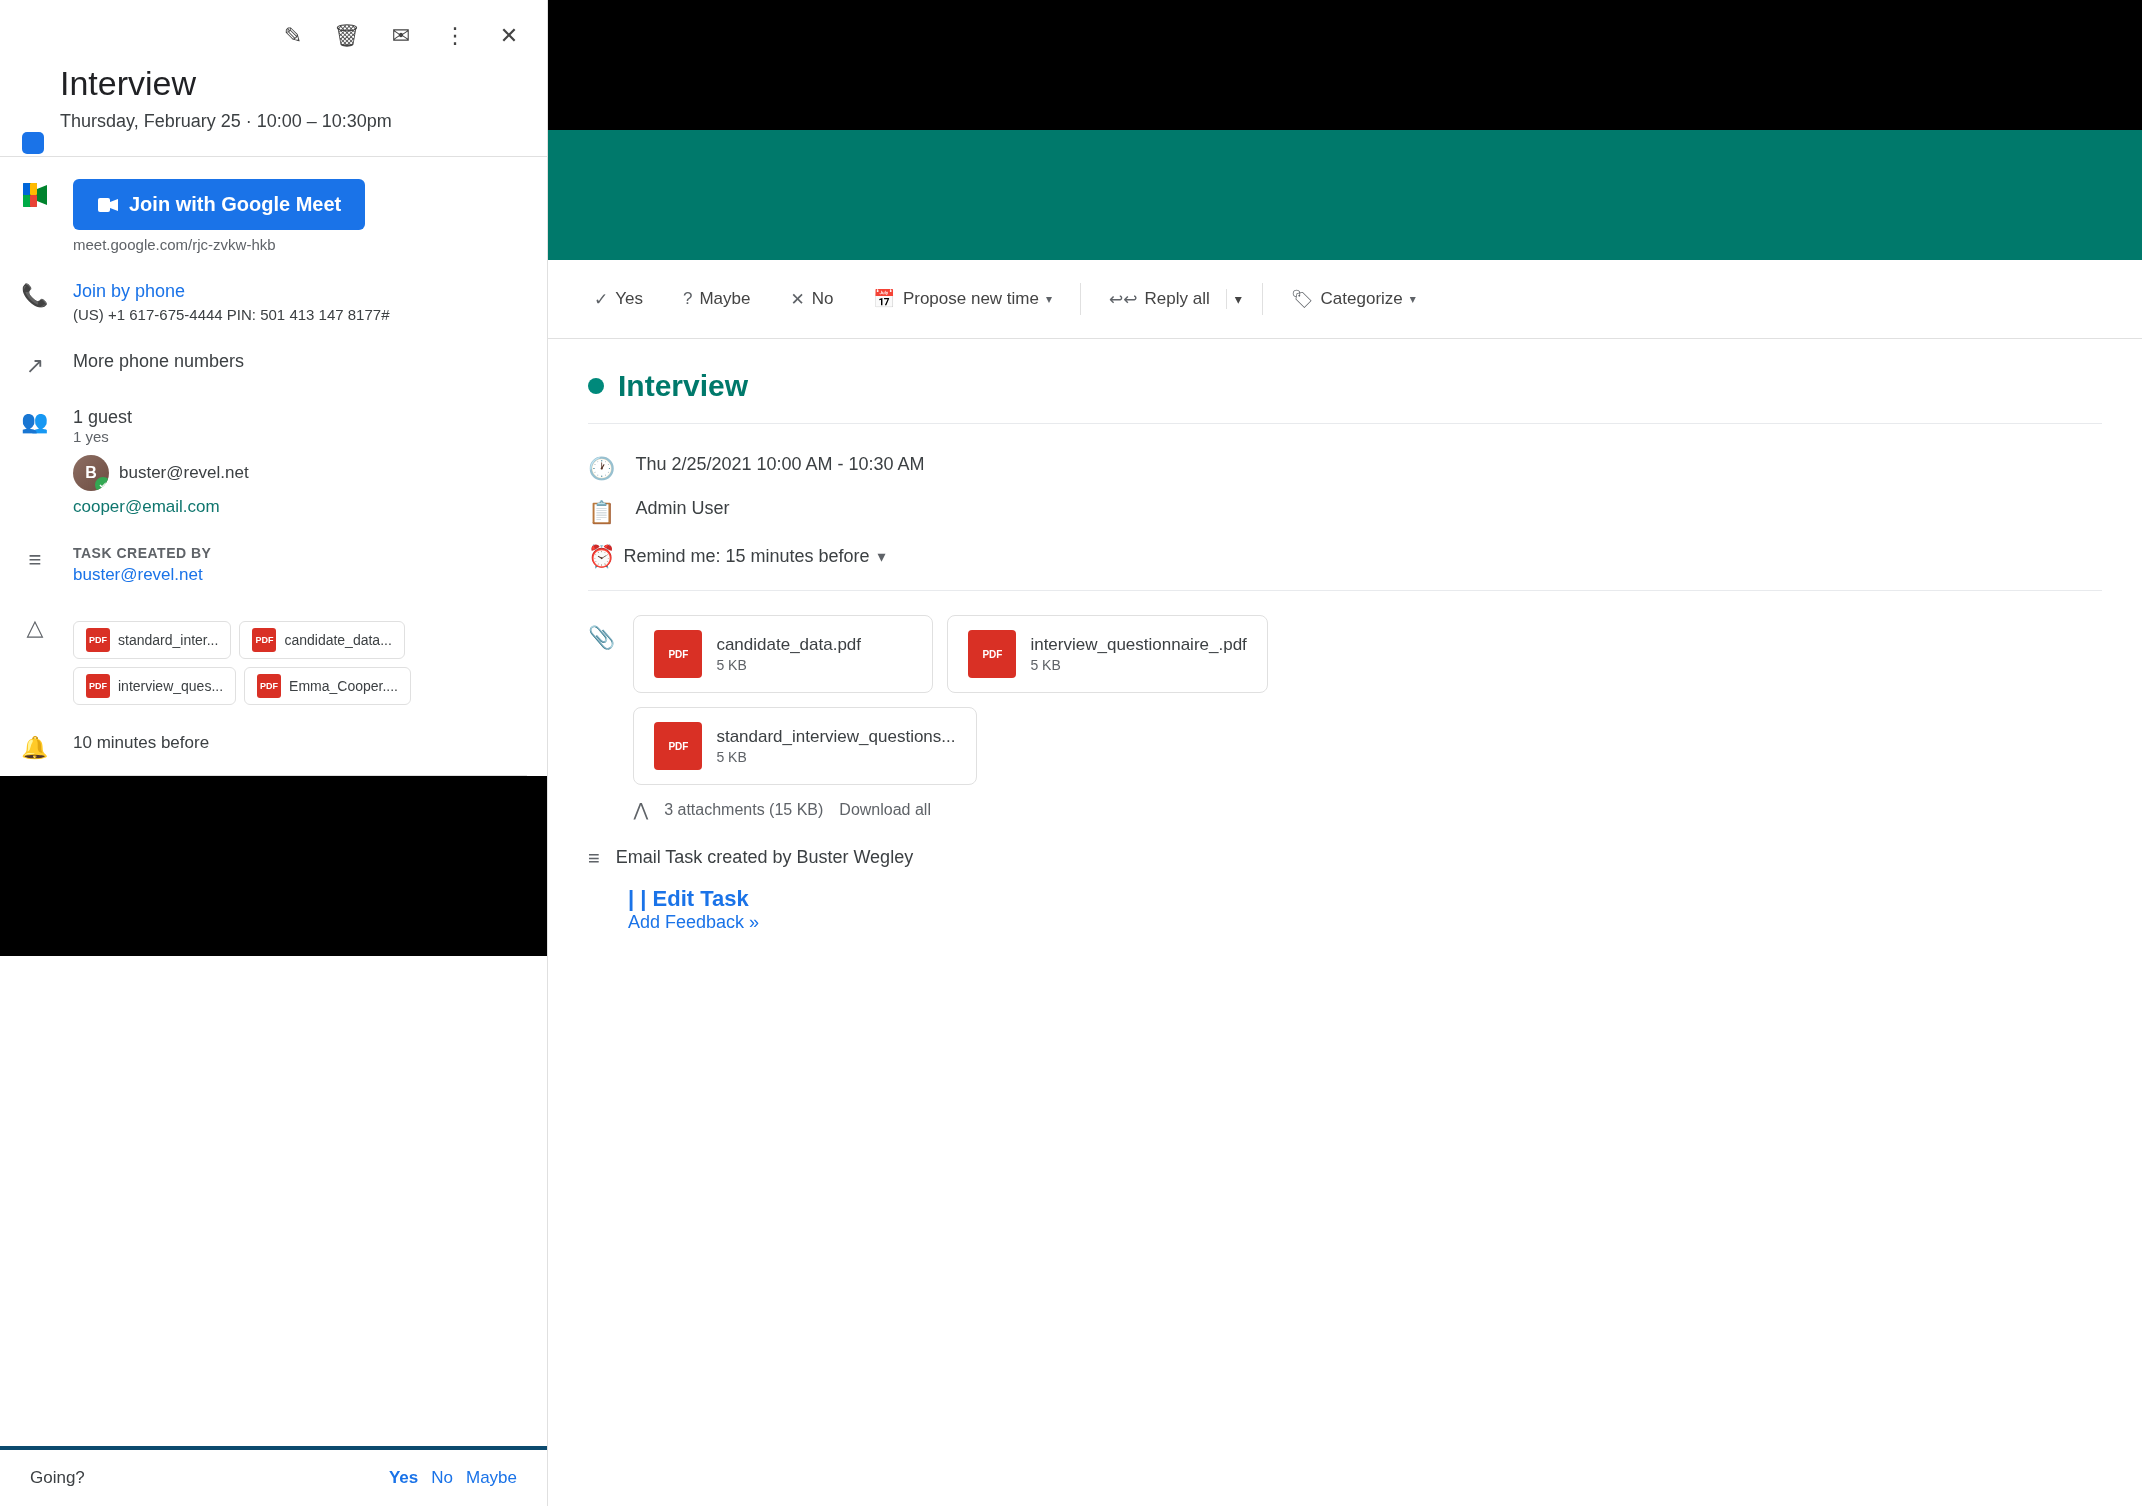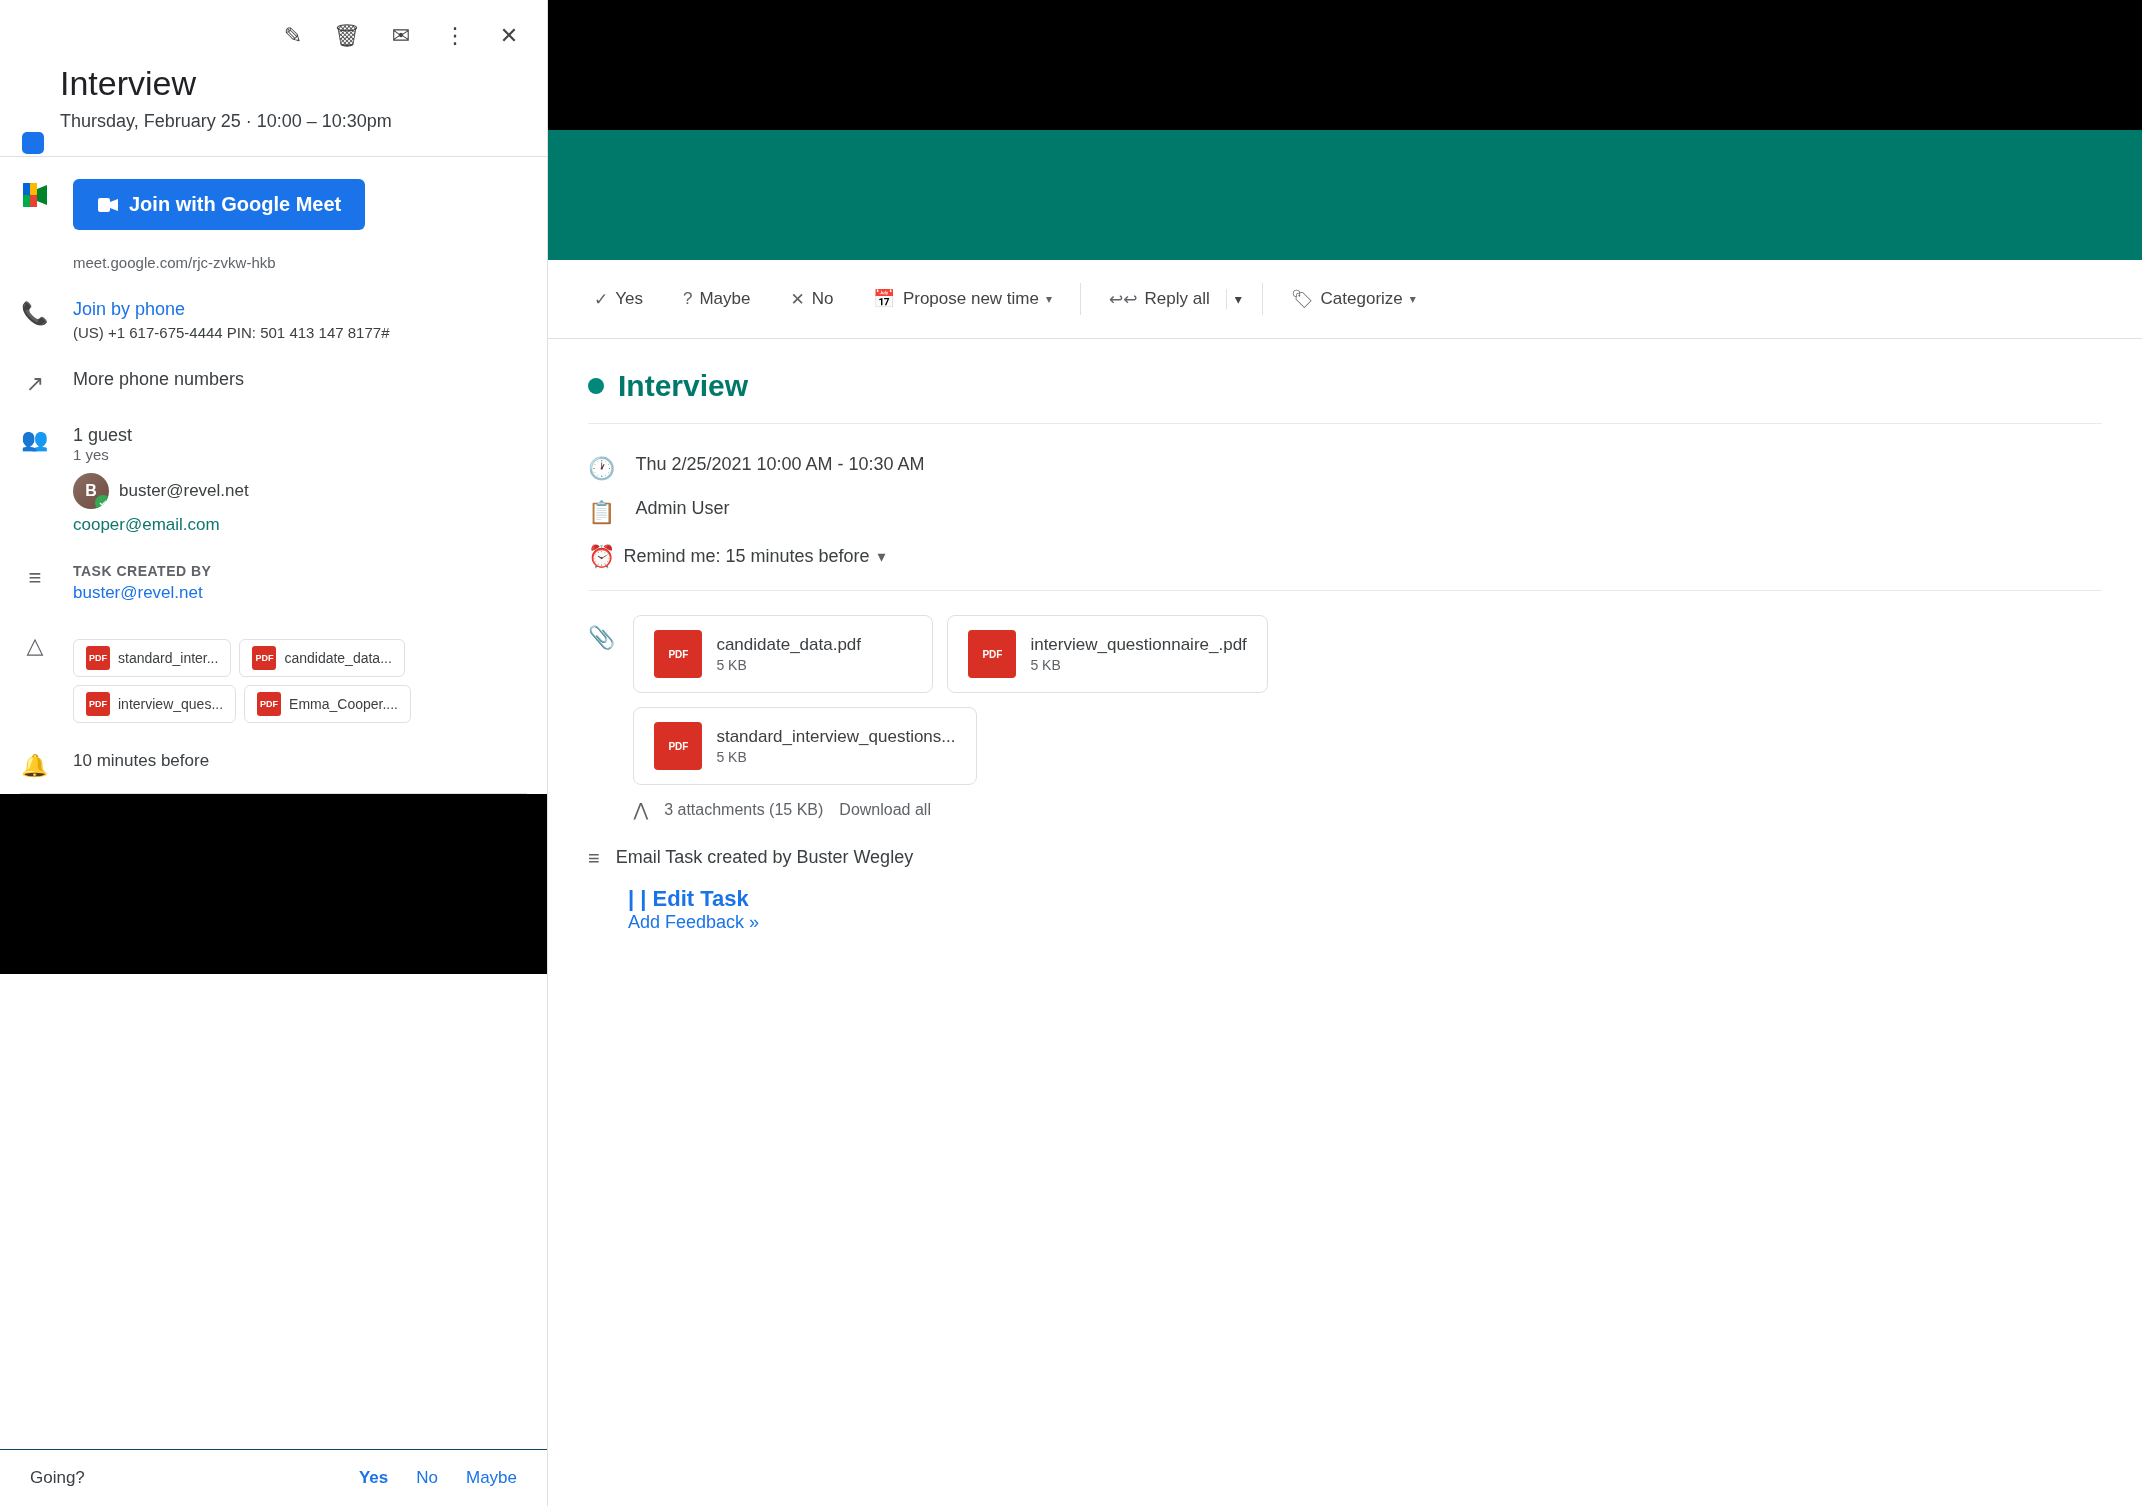--- a/index.html
+++ b/index.html
@@ -104,21 +104,21 @@
       cursor: pointer;
       display: flex;
       align-items: center;
       gap: 10px;
       width: auto;
     }
 
     .meet-link {
       font-size: 15px;
       color: #5f6368;
-      margin-top: 24px;
+      margin-top: 6px;
     }
 
     .join-phone-link {
       color: #1a73e8;
       font-size: 18px;
       font-weight: 500;
       text-decoration: none;
       cursor: pointer;
     }
 
@@ -247,23 +247,23 @@
 
     .notification-row {
       font-size: 17px;
       color: #3c4043;
     }
 
     .going-bar {
       display: flex;
       align-items: center;
       padding: 18px 30px;
-      border-top: 1px solid #0c4a6e;
+      border-top: 4px solid #0c4a6e;
       background: #fff;
-      gap: 28px;
+      gap: 13px;
     }
 
     .going-label {
       font-size: 17px;
       color: #3c4043;
       margin-right: auto;
     }
 
     .going-btn {
       background: none;

